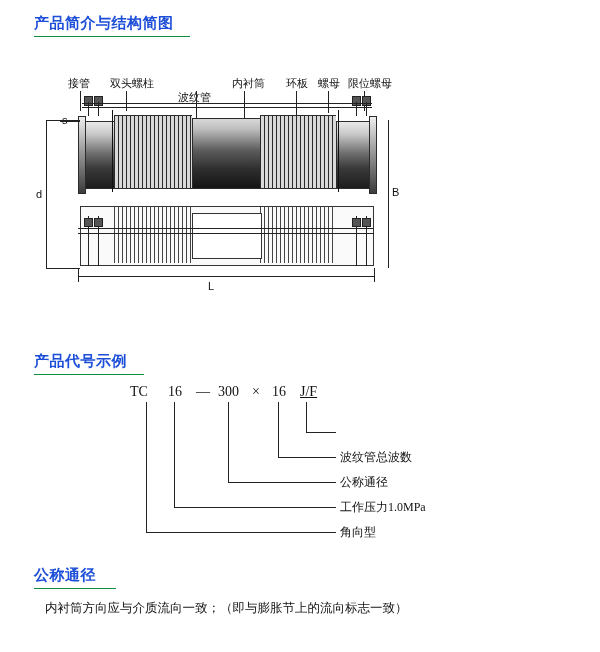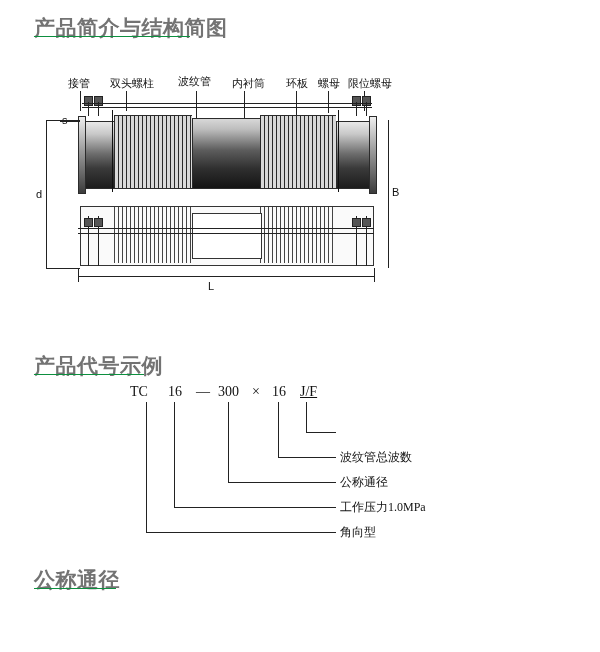--- a/index.html
+++ b/index.html
@@ -11,23 +11,23 @@
     width: 600px;
     height: 652px;
     position: relative;
     font-family: "Liberation Sans", sans-serif;
     color: #111;
     overflow: hidden;
   }
 
   .section-title {
     position: absolute;
-    font-size: 21px;
+    font-size: 15px;
     font-weight: bold;
-    color: #737373;
+    color: #1d4ed8;
     letter-spacing: 0.5px;
     font-family: Liberation Serif, serif;
   }
   .title-underline {
     position: absolute;
     height: 1px;
     background: #0d8f3f;
   }
 
   
@@ -141,21 +141,21 @@
 </head>
 <body>
 
 <div class="section-title" style="left:34px; top:14px;">产品简介与结构简图</div>
 <div class="title-underline" style="left:34px; top:36px; width:156px;"></div>
 
 <div id="figure1">
 
   <div class="lbl" style="left:68px; top:18px;">接管</div>
   <div class="lbl" style="left:110px; top:18px;">双头螺柱</div>
-  <div class="lbl" style="left:178px; top:16px;">波纹管</div>
+  <div class="lbl" style="left:178px; top:32px;">波纹管</div>
   <div class="lbl" style="left:232px; top:18px;">内衬筒</div>
   <div class="lbl" style="left:286px; top:18px;">环板</div>
   <div class="lbl" style="left:318px; top:18px;">螺母</div>
   <div class="lbl" style="left:348px; top:18px;">限位螺母</div>
 
   <div class="leader" style="left:80px; top:33px; height:20px;"></div>
   <div class="leader" style="left:126px; top:33px; height:20px;"></div>
   <div class="leader" style="left:196px; top:33px; height:28px;"></div>
   <div class="leader" style="left:244px; top:33px; height:48px;"></div>
   <div class="leader" style="left:296px; top:33px; height:24px;"></div>
@@ -254,13 +254,14 @@
 
   <div class="vline" style="left:146px; top:30px; height:130px;"></div>
   <div class="hline" style="left:146px; top:160px; width:190px;"></div>
   <div class="code-note" style="left:340px; top:152px;">角向型</div>
 </div>
 
 <div class="section-title" style="left:34px; top:566px;">公称通径</div>
 <div class="title-underline" style="left:34px; top:588px; width:82px;"></div>
 
 <div id="install-notes">
+  <div>内衬筒方向应与介质流向一致；（即与膨胀节上的流向标志一致）</div>
 </div>
 
 </body></html>

